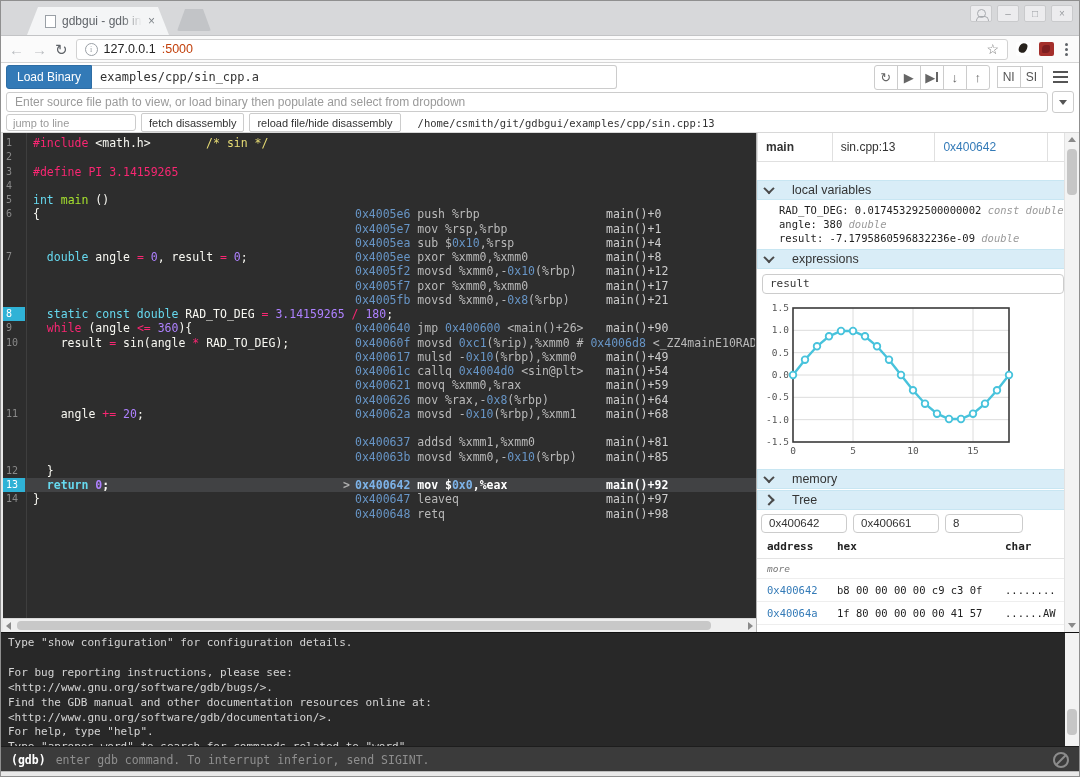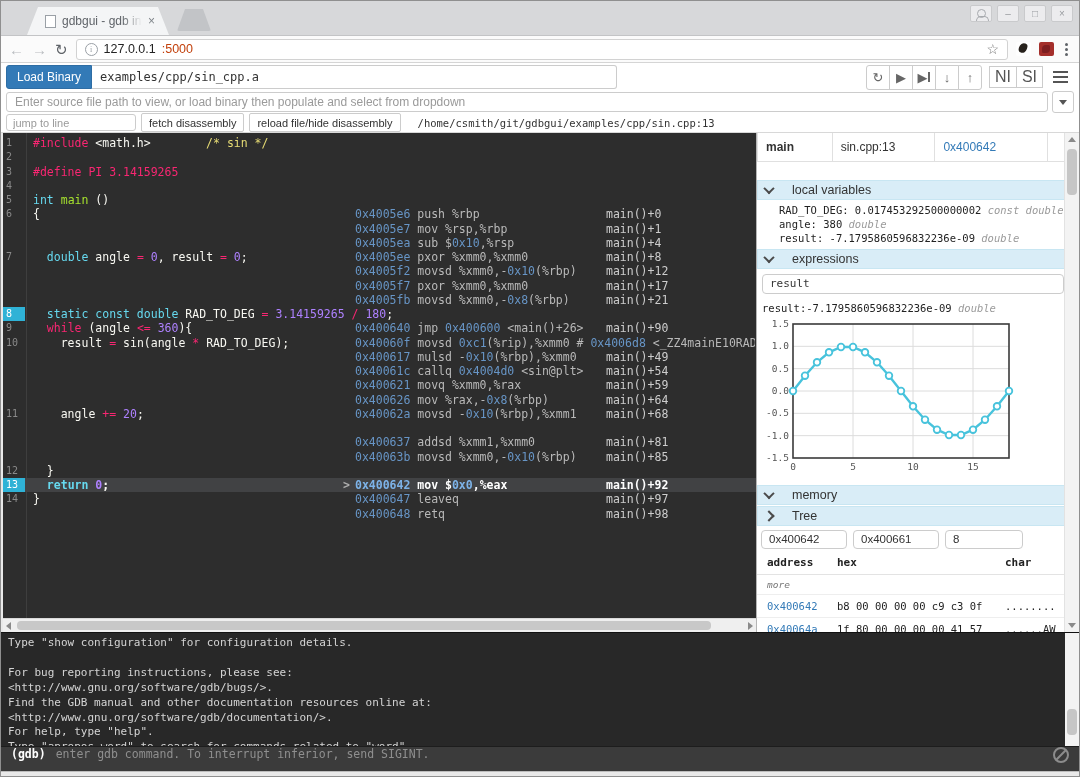--- a/index.html
+++ b/index.html
@@ -38,21 +38,21 @@
   .tb1{position:absolute;left:0;top:62px;width:100%;height:28px;background:#fff;display:flex;align-items:center;padding:0 5px;box-sizing:border-box;gap:0;}
   .btn-primary{background:#337ab7;border:1px solid #2e6da4;color:#fff;font-size:12px;height:24px;padding:0 10px;border-radius:3px 0 0 3px;}
   .bin-input{height:22px;border:1px solid #ccc;border-left:none;border-radius:0 3px 3px 0;flex:0 0 508px;font-family:"DejaVu Sans Mono",monospace;font-size:12px;color:#333;padding:0 8px;}
   .tb1-spacer{flex:1;}
   .ctrl-group{display:flex;}
   .ctrl-btn{width:24px;height:25px;border:1px solid #ccc;background:#fff;color:#666;font-size:13px;margin-left:-1px;display:flex;align-items:center;justify-content:center;padding:0;}
   .ctrl-btn:first-child{border-radius:3px 0 0 3px;margin-left:0;}
   .ctrl-btn:last-child{border-radius:0 3px 3px 0;}
   .ctrl-btn .bar{display:inline-block;width:2px;height:10px;background:#666;margin-left:1px;}
   .mini-group{display:flex;margin-left:8px;}
-  .mini-btn{height:22px;border:1px solid #ccc;background:#fff;color:#555;font-size:16px;padding:0 5px;margin-left:-1px;}
+  .mini-btn{height:22px;border:1px solid #ccc;background:#fff;color:#555;font-size:12px;padding:0 5px;margin-left:-1px;}
   .hamburger{margin:0 6px 0 10px;display:flex;flex-direction:column;gap:3px;cursor:pointer;}
   .hamburger i{width:15px;height:2px;background:#555;}
   .tb2{position:absolute;left:0;top:90px;width:100%;height:22px;background:#fff;display:flex;align-items:center;padding:0 5px;box-sizing:border-box;gap:4px;}
   .src-input{flex:1;height:18px;border:1px solid #ccc;border-radius:3px;font-size:12px;color:#555;padding:0 8px;}
   .src-input::placeholder{color:#9a9a9a;}
   .caret-btn{width:20px;height:20px;border:1px solid #ccc;border-radius:3px;background:#fff;display:flex;align-items:center;justify-content:center;}
   .caret-down{width:0;height:0;border-left:4px solid transparent;border-right:4px solid transparent;border-top:5px solid #555;}
   .tb3{position:absolute;left:0;top:112px;width:100%;height:20px;background:#fff;border-bottom:1px solid #d8d8d8;display:flex;align-items:center;padding:0 5px;box-sizing:border-box;gap:5px;}
   .jump-input{width:116px;height:15px;border:1px solid #ccc;border-radius:3px;font-size:11px;color:#555;padding:0 6px;}
   .jump-input::placeholder{color:#9a9a9a;}
@@ -115,21 +115,21 @@
   .more-row{font-style:italic;font-size:9.5px;color:#777;padding:4px 0 4px 10px;border-bottom:1px solid #eee;font-family:"DejaVu Sans Mono",monospace;}
   
   .vscroll{position:absolute;right:0;top:0;width:14px;bottom:0;background:#f3f3f3;border-left:1px solid #e2e2e2;}
   .v-arrow{position:absolute;left:3px;width:0;height:0;border-left:4px solid transparent;border-right:4px solid transparent;}
   .v-arrow.up{top:4px;border-bottom:5px solid #8a8a8a;}
   .v-arrow.down{bottom:4px;border-top:5px solid #8a8a8a;}
   .vscroll .thumb{position:absolute;left:2px;width:10px;background:#c6c6c6;border-radius:4px;}
   
   .console{position:absolute;left:0;top:631px;width:100%;height:139px;background:#282828;border-top:1px solid #111;}
   .con-lines{position:absolute;left:0;top:3px;right:16px;font-family:"DejaVu Sans Mono",monospace;font-size:11px;color:#d4d4d4;line-height:14.9px;padding-left:7px;white-space:pre;overflow:hidden;}
-  .prompt-bar{position:absolute;left:0;bottom:0;width:100%;height:26px;background:#3b3b3b;border-top:1px solid #1d1d1d;display:flex;box-sizing:border-box;padding:0 10px;font-family:"DejaVu Sans Mono",monospace;font-size:11.5px;}
+  .prompt-bar{position:absolute;left:0;bottom:0;width:100%;height:26px;background:#3b3b3b;border-top:1px solid #1d1d1d;display:flex;align-items:center;box-sizing:border-box;padding:0 10px;font-family:"DejaVu Sans Mono",monospace;font-size:11.5px;}
   .gdb-prompt{color:#fff;font-weight:bold;margin-right:10px;}
   .prompt-placeholder{color:#8f8f8f;flex:1;}
   .ban{width:12px;height:12px;border:2px solid #8c8c8c;border-radius:50%;position:relative;}
   .ban::after{content:"";position:absolute;left:-1px;top:5px;width:14px;height:2px;background:#8c8c8c;transform:rotate(-45deg);}
   .con-scroll{position:absolute;right:0;top:0;width:14px;height:113px;background:#f3f3f3;}
   .con-scroll .thumb{position:absolute;left:2px;top:76px;height:26px;width:10px;background:#c6c6c6;border-radius:4px;}
   .bottom-strip{position:absolute;left:0;top:770px;width:100%;height:5px;background:#e9e9e9;border-top:1px solid #bdbdbd;}
 </style>
 </head>
 <body>
@@ -273,24 +273,20 @@
             <div class="line"><span>angle: 380 </span><span class="vtype">double</span></div>
             <div class="line"><span>result: -7.1795860596832236e-09 </span><span class="vtype">double</span></div>
           </div>
 
         <div class="sec-hdr">
           <span class="chev down"></span>
           <span>expressions</span>
         </div>
         <div class="expr-wrap">
           <input class="expr-input" value="result" style="">
-        </div>
-        <div class="expr-result">
-          <span>result:</span><span>-7.1795860596832236e-09</span>
-          <span class="vtype">double</span>
         </div>
         <div class="plot-wrap" id="plot"><svg width="258" height="162">
               <line x1="32" y1="30.333333333333332" x2="248" y2="30.333333333333332" stroke="#dcdcdc" stroke-width="1"></line>
               <line x1="32" y1="52.666666666666664" x2="248" y2="52.666666666666664" stroke="#dcdcdc" stroke-width="1"></line>
               <line x1="32" y1="75" x2="248" y2="75" stroke="#dcdcdc" stroke-width="1"></line>
               <line x1="32" y1="97.33333333333333" x2="248" y2="97.33333333333333" stroke="#dcdcdc" stroke-width="1"></line>
               <line x1="32" y1="119.66666666666667" x2="248" y2="119.66666666666667" stroke="#dcdcdc" stroke-width="1"></line>
               <line x1="92" y1="8" x2="92" y2="142" stroke="#dcdcdc" stroke-width="1"></line>
               <line x1="152" y1="8" x2="152" y2="142" stroke="#dcdcdc" stroke-width="1"></line>
               <line x1="212" y1="8" x2="212" y2="142" stroke="#dcdcdc" stroke-width="1"></line>

